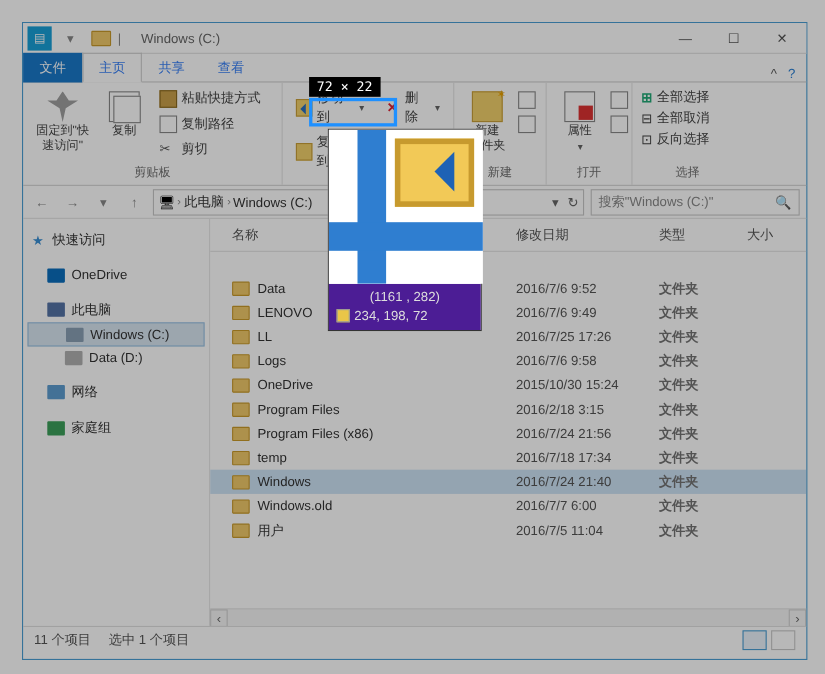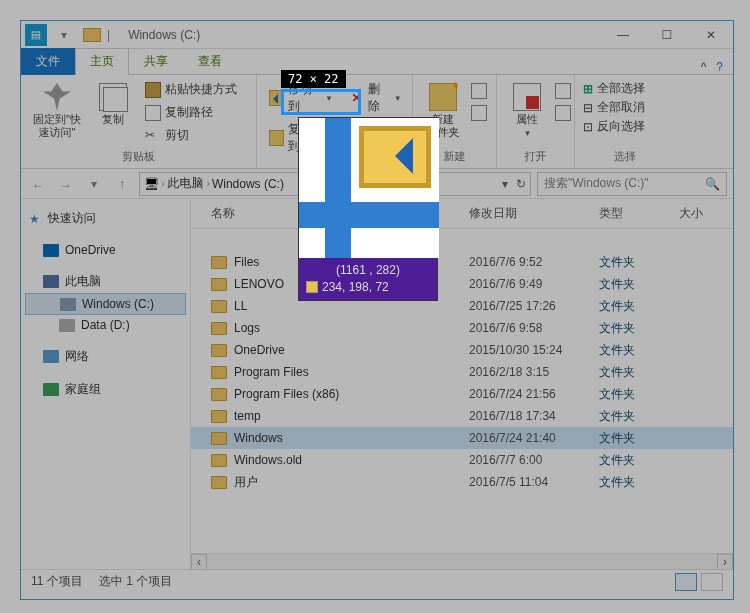--- a/index.html
+++ b/index.html
@@ -7,21 +7,21 @@
     .overlay { position: absolute; top:0; left:0; width:750px; height:613px; background: rgba(0,0,0,0.28); z-index: 50; pointer-events:none; }
     .window { position: absolute; top: 20px; left: 20px; width: 714px; height: 580px; border: 1px solid #4a9fd4; background: #fff; }
     .titlebar { height: 28px; background: #fff; display:flex; align-items:center; border-bottom: 1px solid #e0e0e0; }
     .qat { display:flex; align-items:center; gap:2px; padding-left:4px; }
     .qat-icon { width:22px; height:22px; display:flex; align-items:center; justify-content:center; background:#18a0d7; color:#fff; font-size:11px;}
     .qat-folder { width:18px; height:14px; background:#f0c96a; border:1px solid #c99a2a; border-radius:1px; }
     .winlabel { margin-left: 14px; color:#666; font-size:12px; }
     .wincontrols { margin-left:auto; display:flex; }
     .wctl { width:44px; height:28px; display:flex; align-items:center; justify-content:center; color:#555; }
     .tabsbar { height: 26px; display:flex; align-items:flex-end; border-bottom:1px solid #d0d0d0; }
-    .tab { padding:4px 14px; font-size:12px; color:#4d7c0f; border:1px solid transparent; position:relative; top:1px; }
+    .tab { padding:4px 14px; font-size:12px; color:#3b82f6; border:1px solid transparent; position:relative; top:1px; }
     .tab.file { background:#1979ca; color:#fff; }
     .tab.active { border-color:#d0d0d0; border-bottom-color:#fff; background:#fff; }
     .tabhelp { margin-left:auto; display:flex; gap:10px; padding-right:10px; color:#555;}
     .ribbon { height: 94px; border-bottom:1px solid #d5d5d5; display:flex; }
     .rgroup { display:flex; flex-direction:column; border-right:1px solid #e4e4e4; padding:4px 8px 0 8px; }
     .rgroup-body { display:flex; flex:1; align-items:flex-start; gap:6px; }
     .rgroup-label { text-align:center; color:#6e6e6e; font-size:11px; padding:2px 0 4px 0;}
     .bigbtn { display:flex; flex-direction:column; align-items:center; gap:2px; padding:4px 4px; min-width:44px; }
     .bigbtn .icon { width:28px; height:28px; }
     .bigbtn .lbl { font-size:11px; line-height:13px; color:#444; text-align:center; }
@@ -69,21 +69,21 @@
     .col-name{flex:1; padding-left:20px;}
     .col-date{width:130px;}
     .col-type{width:80px;}
     .col-size{width:54px; padding-right:10px;}
     .rows{flex:1; overflow:auto;}
     .row{display:flex; align-items:center; height:22px; font-size:12px; color:#333;}
     .row.selected{background:#cde3f6;}
     .row .fname{flex:1; display:flex; align-items:center; gap:7px; padding-left:20px;}
     .foldericon{width:16px;height:13px;background:#f0c96a;border:1px solid #c99a2a;border-radius:1px;}
     .row .fdate{width:130px; color:#555;}
-    .row .ftype{width:80px; color:#0c4a6e;}
+    .row .ftype{width:80px; color:#737373;font-weight:bold;}
     .row .fsize{width:54px;}
     .hscroll{height:16px; border-top:1px solid #e5e5e5; background:#f6f6f6; position:relative;}
     .hscroll .lbtn,.hscroll .rbtn{position:absolute;top:0;width:16px;height:16px;display:flex;align-items:center;justify-content:center;color:#666;border:1px solid #d0d0d0;}
     .hscroll .lbtn{left:0;} .hscroll .rbtn{right:0;}
     .statusbar{height:24px;border-top:1px solid #e0e0e0;display:flex;align-items:center;padding:0 10px;color:#555;font-size:12px;gap:16px;}
     .viewbtns{margin-left:auto;display:flex;gap:4px;}
     .viewbtn{width:22px;height:18px;border:1px solid #c8c8c8;}
     .viewbtn.active{border-color:#4a9fd4; background:#eaf3fb;}
     
     .highlight-ring { position:absolute; border:3px solid #1e90ff; z-index:60; }
@@ -305,21 +305,21 @@
       <div class="listhdr">
         <div class="col-name">名称</div>
         <div class="col-date">修改日期</div>
         <div class="col-type">类型</div>
         <div class="col-size">大小</div>
       </div>
       <div class="rows" id="rows">
           <div class="row">
             <div class="fname">
               <span class="foldericon"></span>
-              <span>Files</span>
+              <span>Data</span>
             </div>
             <div class="fdate">2016/7/6 9:52</div>
             <div class="ftype">文件夹</div>
             <div class="fsize"></div>
           </div>
           <div class="row">
             <div class="fname">
               <span class="foldericon"></span>
               <span>LENOVO</span>
             </div>

